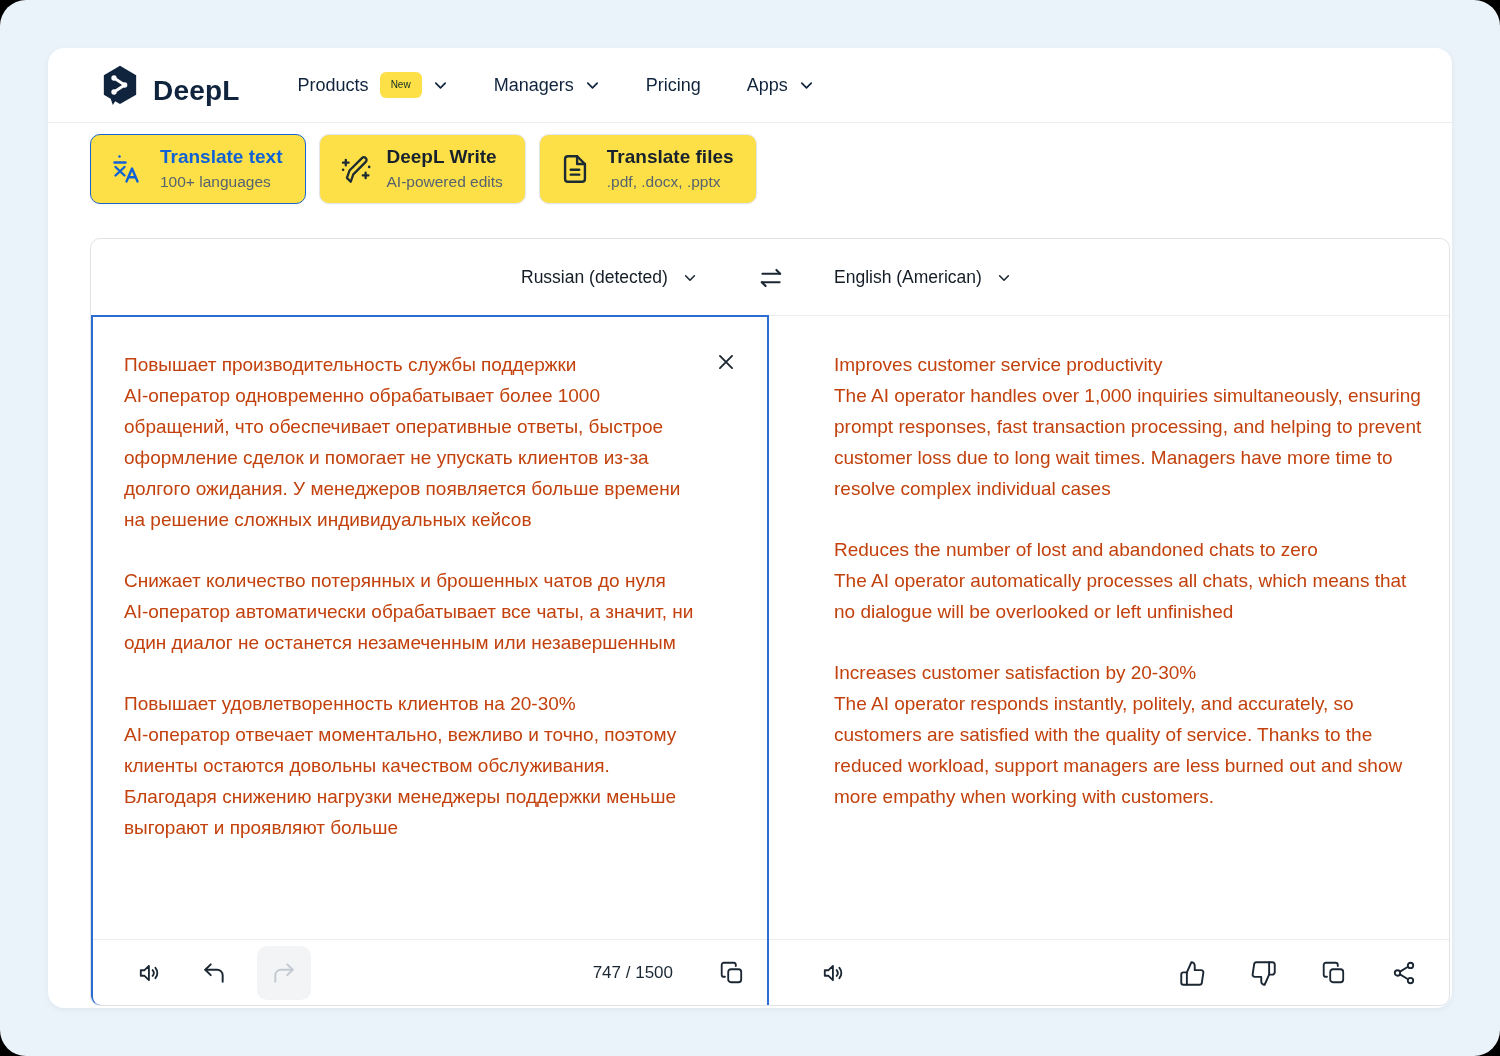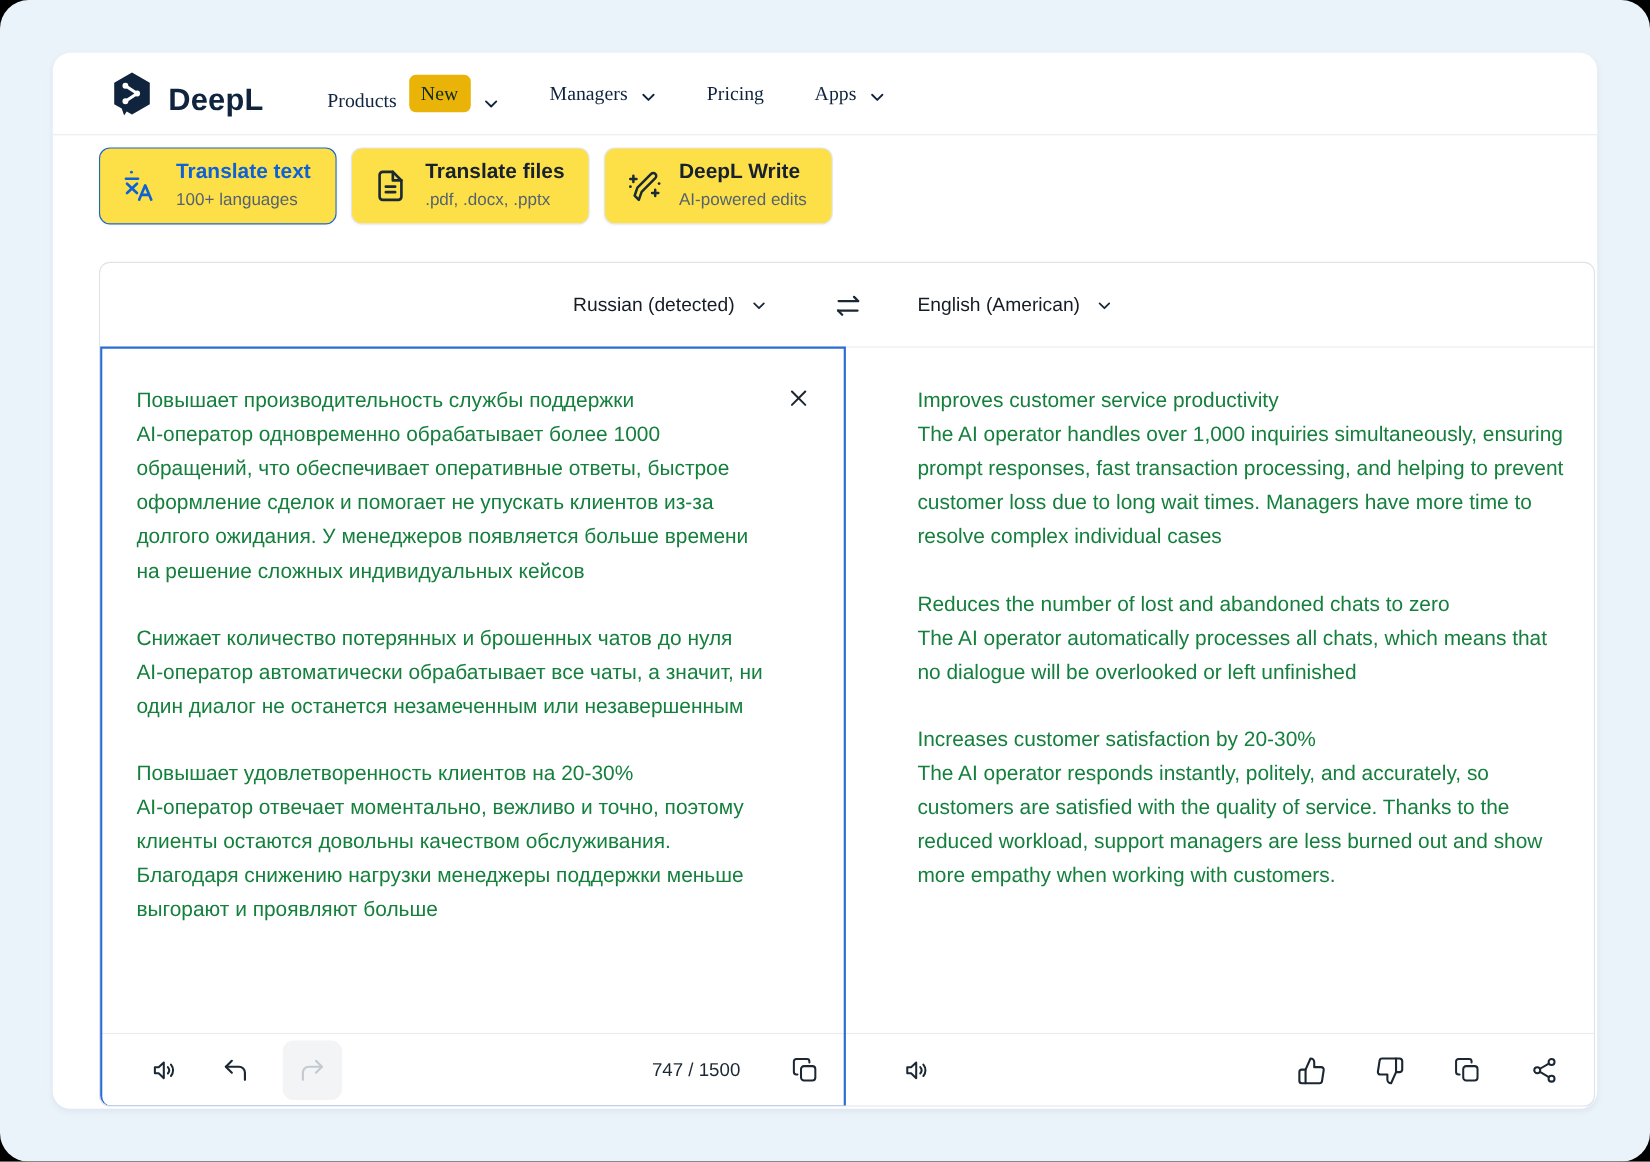--- a/index.html
+++ b/index.html
@@ -16,22 +16,22 @@
   }
   
   .header{
     position:absolute;left:0;top:0;right:0;height:75px;
     display:flex;align-items:center;padding:0 52px;box-sizing:border-box;
     border-bottom:1px solid #e9ecf0;
   }
   .brand{display:flex;align-items:center;gap:13px;margin-right:58px;cursor:pointer;}
   .brand-name{font-size:28px;font-weight:bold;color:#10243e;letter-spacing:.2px;margin-top:12px;}
   .nav{display:flex;align-items:center;gap:46px;}
-  .nav-item{display:flex;align-items:flex-end;gap:11px;font-size:18px;color:#10243e;font-weight:500;cursor:pointer;font-family:Liberation Serif, serif;}
-  .badge{background:#eab308;color:#0d2b21;font-size:18px;line-height:1;padding:8px 11px;border-radius:6px;font-weight:500;}
+  .nav-item{display:flex;align-items:center;gap:11px;font-size:18px;color:#10243e;font-weight:500;cursor:pointer;}
+  .badge{background:#fde047;color:#0d2b21;font-size:10px;line-height:1;padding:8px 11px;border-radius:6px;font-weight:500;}
   .chev{display:flex;color:#10243e;}
   
   .tabs{position:absolute;left:42px;top:86px;display:flex;gap:13px;}
   .tab{
     height:70px;border:1px solid #e2e6ea;border-radius:10px;background:#fde047;
     display:flex;align-items:center;padding:0 22px 0 18px;gap:15px;box-sizing:border-box;
     cursor:pointer;box-shadow:0 1px 2px rgba(0,0,0,.03);
   }
   .tab.active{border:1.5px solid #1b64cf;}
   .tab-txt{display:flex;flex-direction:column;}
@@ -52,21 +52,21 @@
   .lang-src{left:430px;}
   .lang-tgt{left:743px;}
   .swap{position:absolute;left:660px;top:0;height:77px;width:40px;display:flex;align-items:center;justify-content:center;cursor:pointer;color:#1b2733;}
   .focus-ring{
     position:absolute;left:0;top:76px;width:678px;height:692px;
     border:2px solid #2b6dd3;box-sizing:border-box;border-bottom-left-radius:10px;
     pointer-events:none;z-index:5;
   }
   .pane-text{
     position:absolute;top:110px;height:588px;overflow:hidden;
-    font-size:19px;line-height:31px;color:#15803d;
+    font-size:19px;line-height:31px;color:#c2410c;
   }
   .pane-text p{margin:0 0 30px 0;white-space:pre-line;}
   .src-text{left:33px;width:578px;}
   .tgt-text{left:743px;width:590px;}
   .close-btn{
     position:absolute;left:614px;top:102px;width:42px;height:42px;z-index:6;
     display:flex;align-items:center;justify-content:center;color:#1c2730;cursor:pointer;border-radius:8px;
   }
   .tools-sep{position:absolute;top:700px;left:0;right:0;border-top:1px solid #e9ecf0;}
   .toolbar{position:absolute;top:701px;height:66px;display:flex;align-items:center;box-sizing:border-box;}
@@ -139,44 +139,44 @@
             <path d="M17.5 30.5 L23 17.5 L28.5 30.5 M19.5 26.2 H26.6"></path>
           </svg>
         </span>
         <span class="tab-txt">
           <span class="tab-title">Translate text</span>
           <span class="tab-sub">100+ languages</span>
         </span>
       </div>
       <div class="tab">
         <span class="tab-icon">
-          <svg width="34" height="34" viewBox="0 0 24 24" fill="none" stroke="currentColor" stroke-width="1.7" stroke-linecap="round" stroke-linejoin="round">
-            <path d="M13.5 3 H7 a2 2 0 0 0 -2 2 v14 a2 2 0 0 0 2 2 h10 a2 2 0 0 0 2 -2 V8.5 Z"></path>
-            <path d="M13.5 3 v5.5 H19"></path>
-            <path d="M9 12.5 h6 M9 16 h6"></path>
-          </svg>
-        </span>
-        <span class="tab-txt">
-          <span class="tab-title">Translate files</span>
-          <span class="tab-sub">.pdf, .docx, .pptx</span>
-        </span>
-      </div>
-      <div class="tab">
-        <span class="tab-icon">
           <svg width="34" height="34" viewBox="0 0 24 24" fill="none" stroke="currentColor" stroke-width="1.6" stroke-linecap="round" stroke-linejoin="round">
             <path d="M9 21 L10.8 15.8 L19.6 7 a1.9 1.9 0 0 0 -2.7 -2.7 L8.1 13.1 L6.3 18.3 Z"></path>
             <path d="M3.5 7.5 h4 M5.5 5.5 v4"></path>
             <circle cx="3.6" cy="12.5" r=".9" fill="currentColor" stroke="none"></circle>
             <path d="M19.5 14.5 v4 M17.5 16.5 h4"></path>
             <circle cx="22" cy="10.5" r=".9" fill="currentColor" stroke="none"></circle>
           </svg>
         </span>
         <span class="tab-txt">
           <span class="tab-title">DeepL Write</span>
           <span class="tab-sub">AI-powered edits</span>
+        </span>
+      </div>
+      <div class="tab">
+        <span class="tab-icon">
+          <svg width="34" height="34" viewBox="0 0 24 24" fill="none" stroke="currentColor" stroke-width="1.7" stroke-linecap="round" stroke-linejoin="round">
+            <path d="M13.5 3 H7 a2 2 0 0 0 -2 2 v14 a2 2 0 0 0 2 2 h10 a2 2 0 0 0 2 -2 V8.5 Z"></path>
+            <path d="M13.5 3 v5.5 H19"></path>
+            <path d="M9 12.5 h6 M9 16 h6"></path>
+          </svg>
+        </span>
+        <span class="tab-txt">
+          <span class="tab-title">Translate files</span>
+          <span class="tab-sub">.pdf, .docx, .pptx</span>
         </span>
       </div>
     </div>
 
     <div class="translator">
 
       <div class="langbar">
         <div class="lang-sel lang-src">
           <span>Russian (detected)</span>
           <span class="chev">

